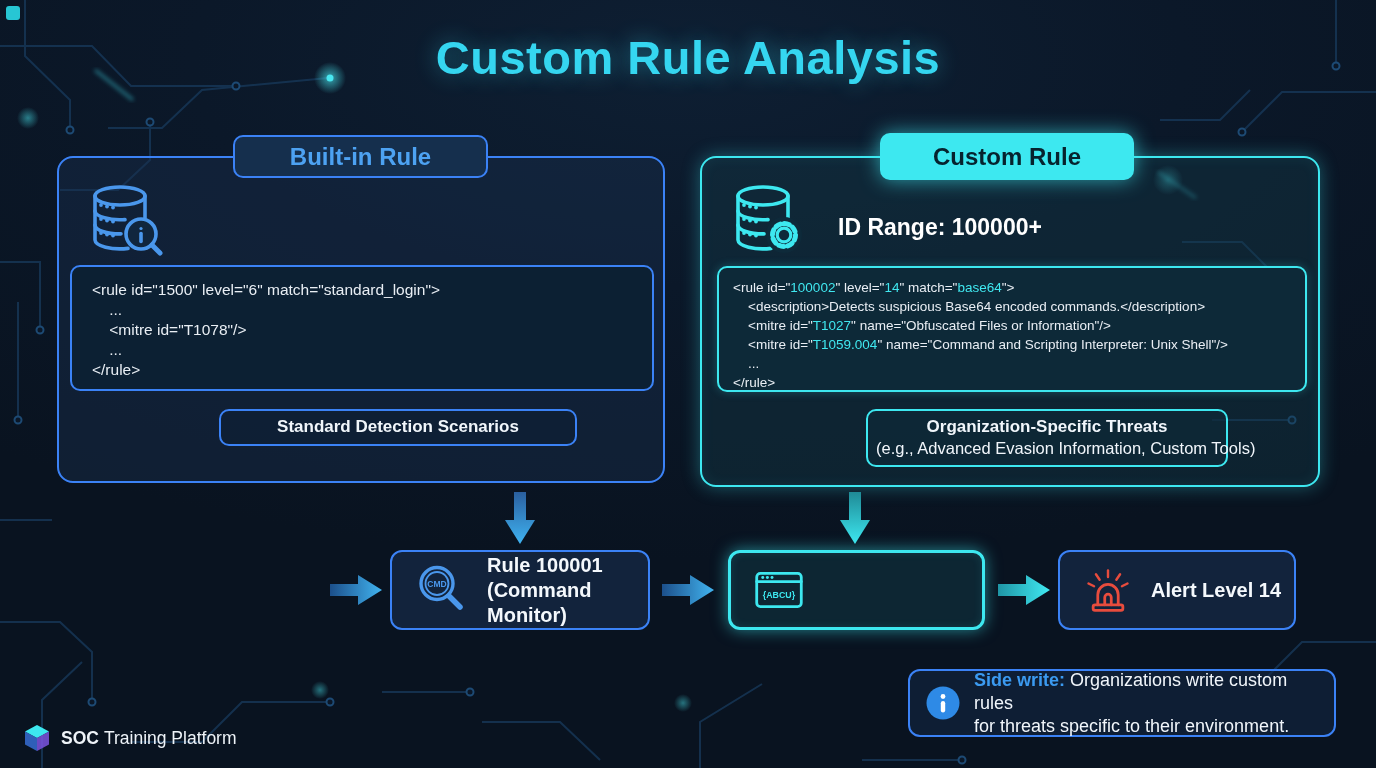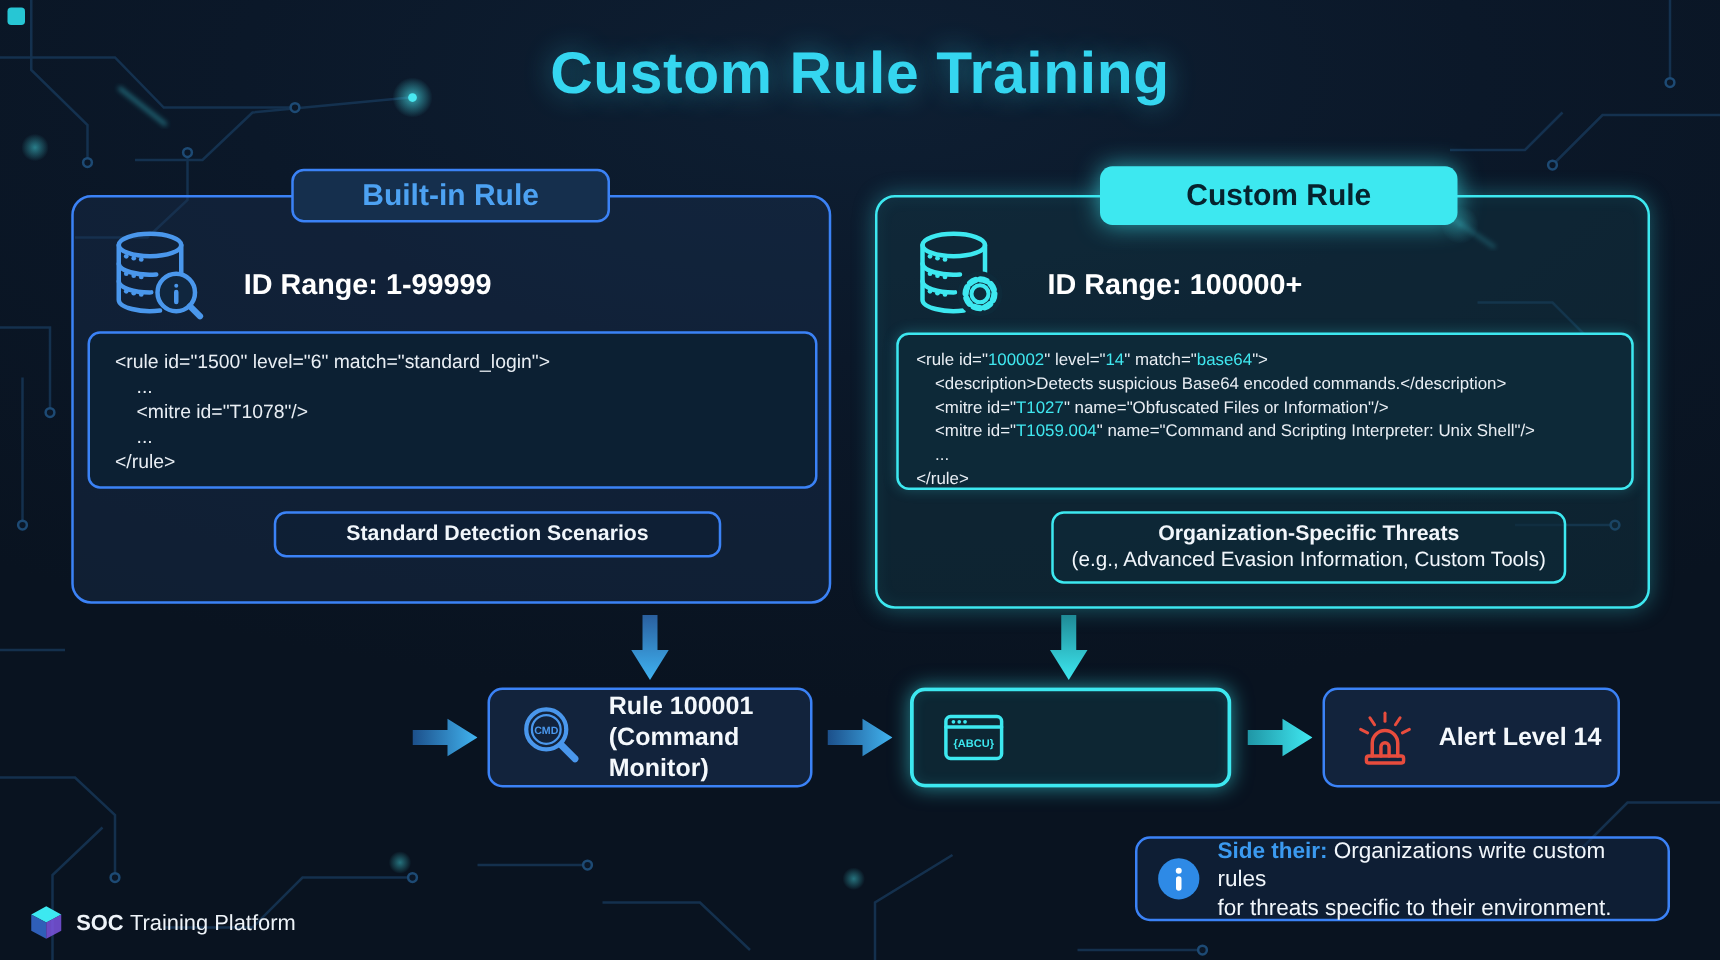--- a/index.html
+++ b/index.html
@@ -33,21 +33,21 @@
   }
   .tab {
     position:absolute; z-index:3; display:flex; align-items:center; justify-content:center;
     font-weight:700; font-size:24px; border-radius:10px;
   }
   #builtin-tab {
     left:233px; top:135px; width:255px; height:43px;
     background:#152f4d; border:2.5px solid #3b82f6; color:#4da2f2;
   }
   #custom-tab {
-    left:880px; top:133px; width:286px; height:47px;
+    left:880px; top:133px; width:254px; height:47px;
     background:#3de8f0; color:#06232e;
     box-shadow:0 0 20px rgba(61,232,240,.65);
   }
 
   .id-row { position:absolute; left:26px; top:24px; display:flex; align-items:center; gap:32px; }
   .id-label { font-size:23px; font-weight:700; color:#ffffff; margin-top:12px; }
 
   .code-box {
     position:absolute; border-radius:10px; white-space:pre;
     color:#e9eef4;
@@ -63,21 +63,21 @@
     padding:10px 14px; font-size:13.5px; line-height:19px;
     box-shadow:0 0 10px rgba(61,232,240,.25);
   }
   .code-line .hl { color:#40e8f0; }
 
   .scenario {
     position:absolute; left:50%; transform:translateX(-50%); top:251px;
     border-radius:10px; text-align:center; padding:5px 8px 6px;margin-left:37px;
   }
   #builtin-scenario { width:358px; border:2px solid #3b82f6; background:rgba(13,32,53,.6); }
-  #custom-scenario  { width:412px; border:2px solid #3de8f0; background:rgba(13,41,56,.6); }
+  #custom-scenario  { width:362px; border:2px solid #3de8f0; background:rgba(13,41,56,.6); }
   .scenario-title { font-size:17px; font-weight:700; line-height:22px; white-space:nowrap; }
   .scenario-sub   { font-size:16.5px; line-height:21px; white-space:nowrap; }
 
   
   .arrow { position:absolute; z-index:2; }
 
   
   .node {
     position:absolute; top:550px; height:80px; border-radius:12px;
     display:flex; align-items:center; gap:17px; padding-left:22px; z-index:1;
@@ -168,21 +168,21 @@
       <circle cx="28" cy="118" r="11" fill="url(#glow)" opacity="0.55"></circle>
       <circle cx="1168" cy="180" r="15" fill="url(#glow)" opacity="0.45"></circle>
       <circle cx="320" cy="690" r="9" fill="url(#glow)" opacity="0.5"></circle>
       <circle cx="683" cy="703" r="9" fill="url(#glow)" opacity="0.5"></circle>
       <line x1="95" y1="70" x2="133" y2="100" stroke="#3fd9e8" stroke-width="3" opacity="0.45" filter="url(#blur2)"></line>
       <line x1="1158" y1="172" x2="1196" y2="198" stroke="#3fd9e8" stroke-width="3" opacity="0.4" filter="url(#blur2)"></line>
       <rect x="6" y="6" width="14" height="14" rx="3" fill="#2ad9e8" opacity="0.9"></rect>
     </g>
   </svg>
 
-  <div id="page-title">Custom Rule Training</div>
+  <div id="page-title">Custom Rule Analysis</div>
 
   <div class="tab" id="builtin-tab">
     <span>Built-in Rule</span>
   </div>
   <div class="panel" id="builtin-panel">
     <div class="id-row">
       <svg class="icon-svg" width="78" height="78" viewBox="0 0 78 78" fill="none" stroke="#4a97ec" stroke-width="3.6" stroke-linecap="round">
         <ellipse cx="35" cy="14" rx="25" ry="9"></ellipse>
         <path d="M10,14 v44 a25,9 0 0 0 33,8.4"></path>
         <path d="M60,14 v22"></path>
@@ -197,21 +197,20 @@
             <circle cx="28" cy="39.5" r="1.9"></circle>
           <circle cx="16" cy="51" r="1.9"></circle>
             <circle cx="22" cy="52.5" r="1.9"></circle>
             <circle cx="28" cy="53.5" r="1.9"></circle>
         </g>
         <circle cx="56" cy="52" r="15" fill="#10263e"></circle>
         <line x1="67" y1="63" x2="75" y2="71" stroke-width="5"></line>
         <circle cx="56" cy="46.5" r="1.6" fill="#4a97ec" stroke="none"></circle>
         <line x1="56" y1="51.5" x2="56" y2="59.5"></line>
       </svg>
-      <div class="id-label">ID Range: 1-99999</div>
     </div>
     <div class="code-box" id="builtin-code"><div class="code-line"><span>&lt;rule id="1500" level="6" match="standard_login"&gt;</span></div><div class="code-line"><span>    ...</span></div><div class="code-line"><span>    &lt;mitre id="T1078"/&gt;</span></div><div class="code-line"><span>    ...</span></div><div class="code-line"><span>&lt;/rule&gt;</span></div></div>
     <div class="scenario" id="builtin-scenario">
       <div class="scenario-title">Standard Detection Scenarios</div>
     </div>
   </div>
 
   <div class="tab" id="custom-tab">
     <span>Custom Rule</span>
   </div>
@@ -341,21 +340,21 @@
     </div>
   </div>
 
   <div id="side-note">
     <svg class="icon-svg" width="34" height="34" viewBox="0 0 34 34">
       <circle cx="17" cy="17" r="16.5" fill="#2e8ae6"></circle>
       <circle cx="17" cy="10.5" r="2.4" fill="#ffffff"></circle>
       <rect x="14.8" y="15" width="4.4" height="11.5" rx="2.2" fill="#ffffff"></rect>
     </svg>
     <div id="side-note-text">
-      <span id="side-note-label">Side their:</span>
+      <span id="side-note-label">Side write:</span>
       <span>Organizations write custom rules</span>
       <div>for threats specific to their environment.</div>
     </div>
   </div>
 
   <div id="footer-brand">
     <svg class="icon-svg" width="30" height="30" viewBox="0 0 30 30">
       <polygon points="15,2 27,8.5 15,15 3,8.5" fill="#3de8f0"></polygon>
       <polygon points="3,8.5 15,15 15,28 3,21.5" fill="#3468c9" opacity="0.9"></polygon>
       <polygon points="27,8.5 15,15 15,28 27,21.5" fill="#7b55e0" opacity="0.85"></polygon>

